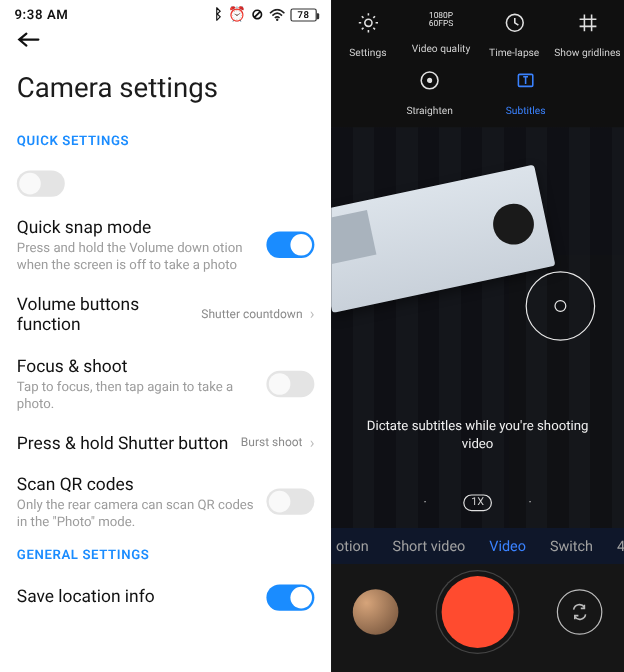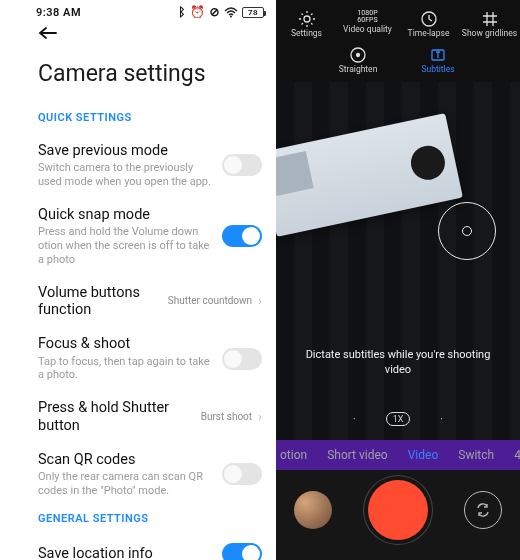--- a/index.html
+++ b/index.html
@@ -1,18 +1,18 @@
 <!DOCTYPE html>
 <html><head>
   <meta charset="utf-8">
   <style>
     * { margin:0; padding:0; box-sizing:border-box; -webkit-font-smoothing:antialiased; }
     body { width:520px; height:560px; overflow:hidden; display:flex; font-family:-apple-system,Roboto,Helvetica,Arial,sans-serif; }
     
-    .left { width:276px; height:423px; background:#fff; color:#111; display:flex; flex-direction:column;padding-left:24px; }
+    .left { width:276px; height:423px; background:#fff; color:#111; display:flex; flex-direction:column; }
     .status { display:flex; justify-content:space-between; align-items:center; padding:5px 12px 0 12px; font-size:11px; font-weight:600; letter-spacing:.5px; }
     .status-ic { display:flex; gap:4px; align-items:center; font-size:12px; }
     .back { padding:6px 14px; }
     .title { font-size:23px; font-weight:400; color:#1b1b1b; padding:10px 14px 18px 14px; }
     .section { font-size:11px; font-weight:600; letter-spacing:.5px; color:#1a8cff; padding:6px 14px 10px 14px; }
     .row { display:flex; align-items:center; justify-content:space-between; padding:8px 14px; }
     .row + .row { border-top:1px solid transparent; }
     .row .txt { flex:1; min-width:0; padding-right:6px; }
     .row .name { font-size:14.5px; color:#111; line-height:1.2; }
     .row .sub { font-size:11px; color:#9c9c9c; line-height:1.25; margin-top:2px; }
@@ -22,39 +22,39 @@
     .toggle::after { content:""; position:absolute; top:2px; width:18px; height:18px; background:#fff; border-radius:50%; }
     .toggle.on { background:#1a8cff; }
     .toggle.on::after { right:2px; }
     .toggle.off { background:#e4e4e4; }
     .toggle.off::after { left:2px; background:#f9f9f9; }
     .home-ind { width:120px; height:4px; background:#000; border-radius:2px; margin:4px auto; }
     
     .right { width:244px; height:560px; background:#000; color:#fff; display:flex; flex-direction:column; position:relative; }
     .tools { background:#101010; padding:10px 0 8px 0; }
     .tool-row { display:flex; justify-content:space-around; }
-    .tool { display:flex; flex-direction:column; align-items:center; gap:0; width:60px; }
+    .tool { display:flex; flex-direction:column; align-items:center; gap:12px; width:60px; }
     .tool .lbl { font-size:8.5px; color:#d0d0d0; text-align:center; }
     .tool.active .lbl { color:#3a82ff; }
     .tool svg, .tool .glyph { stroke:#e0e0e0; fill:none; }
     .tool.active svg { stroke:#3a82ff; }
     .preview { flex:1; position:relative; background:#1a1c1e; overflow:hidden; }
     .kb { position:absolute; inset:0; background:
       repeating-linear-gradient(90deg,#0f1014 0 18px,#15171b 18px 36px),
       linear-gradient(#0b0c10,#141518 60%,#0b0c10); opacity:.9; }
     .card { position:absolute; top:50px; left:-10px; width:190px; height:86px; background:linear-gradient(#dce3ea,#c9d1da); transform:rotate(-12deg); border-radius:3px; box-shadow:0 4px 10px rgba(0,0,0,.4); }
     .card::before { content:""; position:absolute; left:8px; top:8px; width:38px; height:38px; background:#a9b3bd; }
     .card::after { content:""; position:absolute; right:10px; top:28px; width:34px; height:34px; border-radius:50%; background:#1a1a1a; color:#fff; }
     .hp { position:absolute; right:24px; top:38px; transform:rotate(-12deg); font-size:12px; font-style:italic; font-weight:700; color:#111; }
     .focus-ring { position:absolute; top:120px; right:24px; width:58px; height:58px; border:1.5px solid #e8e8e8; border-radius:50%; display:flex; align-items:center; justify-content:center; }
     .focus-ring::after { content:""; width:8px; height:8px; border:1.5px solid #e8e8e8; border-radius:50%; }
     .caption { position:absolute; bottom:63px; left:0; right:0; text-align:center; font-size:11px; color:#f0f0f0; padding:0 18px; line-height:1.3; }
     .zoom { position:absolute; bottom:14px; left:0; right:0; display:flex; align-items:center; justify-content:center; gap:30px; font-size:10px; color:#d0d0d0; }
     .zoom .pill { border:1px solid #e0e0e0; border-radius:10px; padding:1px 6px; font-size:9px; }
-    .modes { background:#4c1d95; display:flex; align-items:center; justify-content:flex-start; gap:20px; padding:8px 4px; font-size:12px; overflow:hidden; }
+    .modes { background:#0f172a; display:flex; align-items:center; justify-content:flex-start; gap:20px; padding:8px 4px; font-size:12px; overflow:hidden; }
     .mode { color:#a0a0a0; white-space:nowrap; }
     .mode.active { color:#3a82ff; }
     .shutter-bar { background:#161616; display:flex; align-items:center; justify-content:space-around; padding:10px 0 20px 0; }
     .thumb { width:38px; height:38px; border-radius:50%; background:radial-gradient(circle at 30% 30%,#d6a47a,#6b4c36); }
     .shutter { width:60px; height:60px; border-radius:50%; background:#ff4b2f; box-shadow:0 0 0 4px #161616,0 0 0 5px #444; }
     .swap { width:38px; height:38px; border-radius:50%; border:1.5px solid #bbb; display:flex; align-items:center; justify-content:center; color:#bbb; }
     .bat { display:inline-block; width:22px; height:11px; border:1px solid #333; border-radius:2px; position:relative; font-size:8px; line-height:9px; text-align:center; }
     .bat::after { content:""; position:absolute; right:-3px; top:3px; width:2px; height:5px; background:#333; border-radius:0 1px 1px 0; }
   </style>
 </head>
@@ -77,24 +77,20 @@
   <div class="back">
     <svg width="20" height="14" viewBox="0 0 20 14" stroke="#111" stroke-width="1.8" fill="none" stroke-linecap="round">
         <path d="M8 2 L2 7 L8 12 M2 7 H18"></path>
       </svg>
   </div>
   <div class="title">Camera settings</div>
 
   <div class="section">QUICK SETTINGS</div>
 
   <div class="row">
-    <div class="txt">
-      <div class="name">Save previous mode</div>
-      <div class="sub">Switch camera to the previously used mode when you open the app.</div>
-    </div>
     <div class="toggle off"></div>
   </div>
 
   <div class="row">
     <div class="txt">
       <div class="name">Quick snap mode</div>
       <div class="sub">Press and hold the Volume down otion when the screen is off to take a photo</div>
     </div>
     <div class="toggle on"></div>
   </div>

